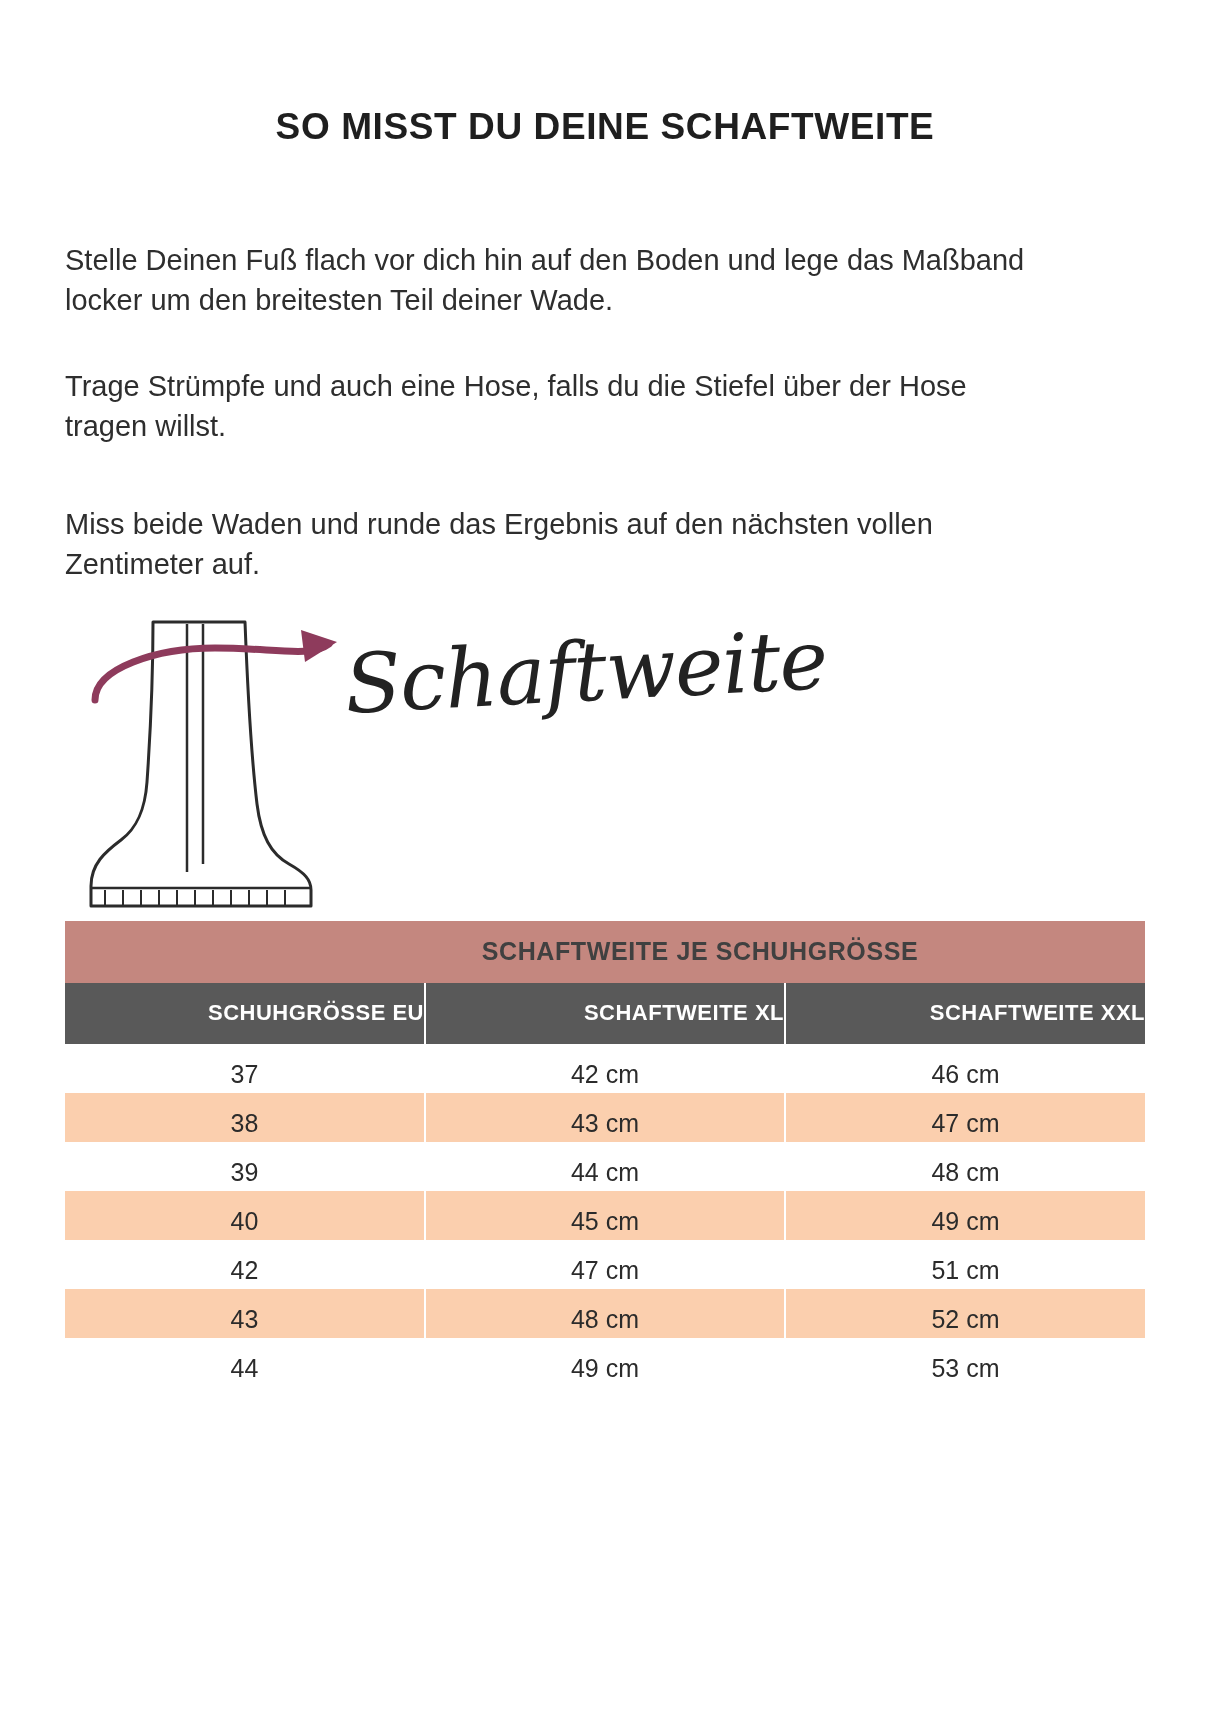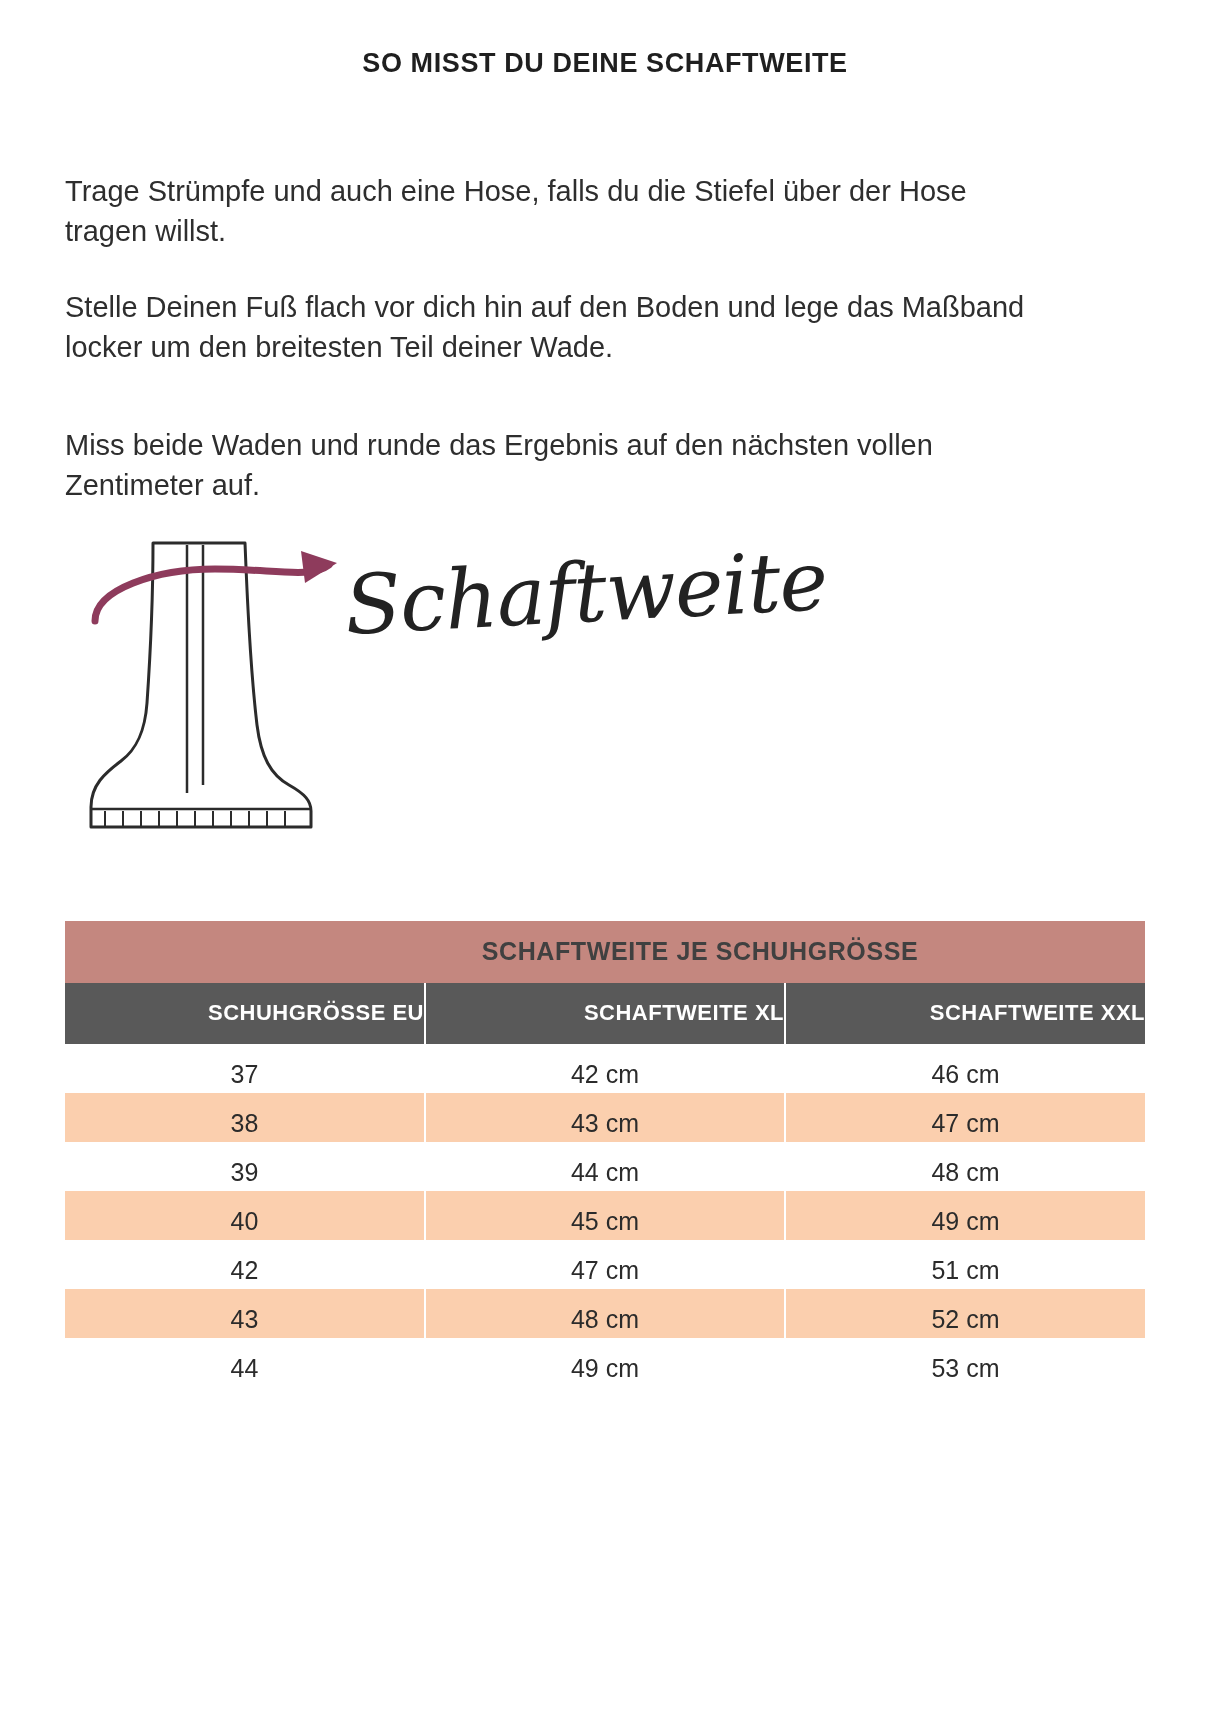--- a/index.html
+++ b/index.html
@@ -17,26 +17,26 @@
   }
   .page {
     width: 1210px;
     height: 1729px;
     position: relative;
     box-sizing: border-box;
     padding: 0 65px;
   }
   .title {
     text-align: center;
-    font-size: 27px;
+    font-size: 37px;
     font-weight: bold;
     letter-spacing: 0.6px;
     color: #1f1f1f;
     margin: 0;
-    padding-top: 48px;
+    padding-top: 106px;
   }
   .intro {
     margin-top: 92px;
   }
   .para {
     font-size: 29px;
     line-height: 1.38;
     color: #2e2e2e;
     margin: 0 0 36px 0;
     max-width: 960px;
@@ -133,22 +133,22 @@
   }
 </style>
 </head>
 <body>
 
 <div class="page">
 
   <h1 class="title">SO MISST DU DEINE SCHAFTWEITE</h1>
 
   <div class="intro">
+    <p class="para p1">Stelle Deinen Fuß flach vor dich hin auf den Boden und lege das Maßband locker um den breitesten Teil deiner Wade.</p>
     <p class="para p2">Trage Strümpfe und auch eine Hose, falls du die Stiefel über der Hose tragen willst.</p>
-    <p class="para p1">Stelle Deinen Fuß flach vor dich hin auf den Boden und lege das Maßband locker um den breitesten Teil deiner Wade.</p>
     <p class="para p3">Miss beide Waden und runde das Ergebnis auf den nächsten vollen Zentimeter auf.</p>
   </div>
 
   <div class="illu">
 
     <div class="boot-wrap">
       <svg width="320" height="330" viewBox="0 0 320 330" xmlns="http://www.w3.org/2000/svg">
 
         <path d="M78 8 L170 8 C172 60 176 140 182 190 C186 222 196 240 214 250 C230 259 236 266 236 276 L236 292 L16 292 L16 272 C16 250 30 238 46 226 C62 214 70 196 72 168 C76 110 78 50 78 8 Z" fill="#ffffff" stroke="#2b2b2b" stroke-width="3" stroke-linejoin="round"></path>
 

